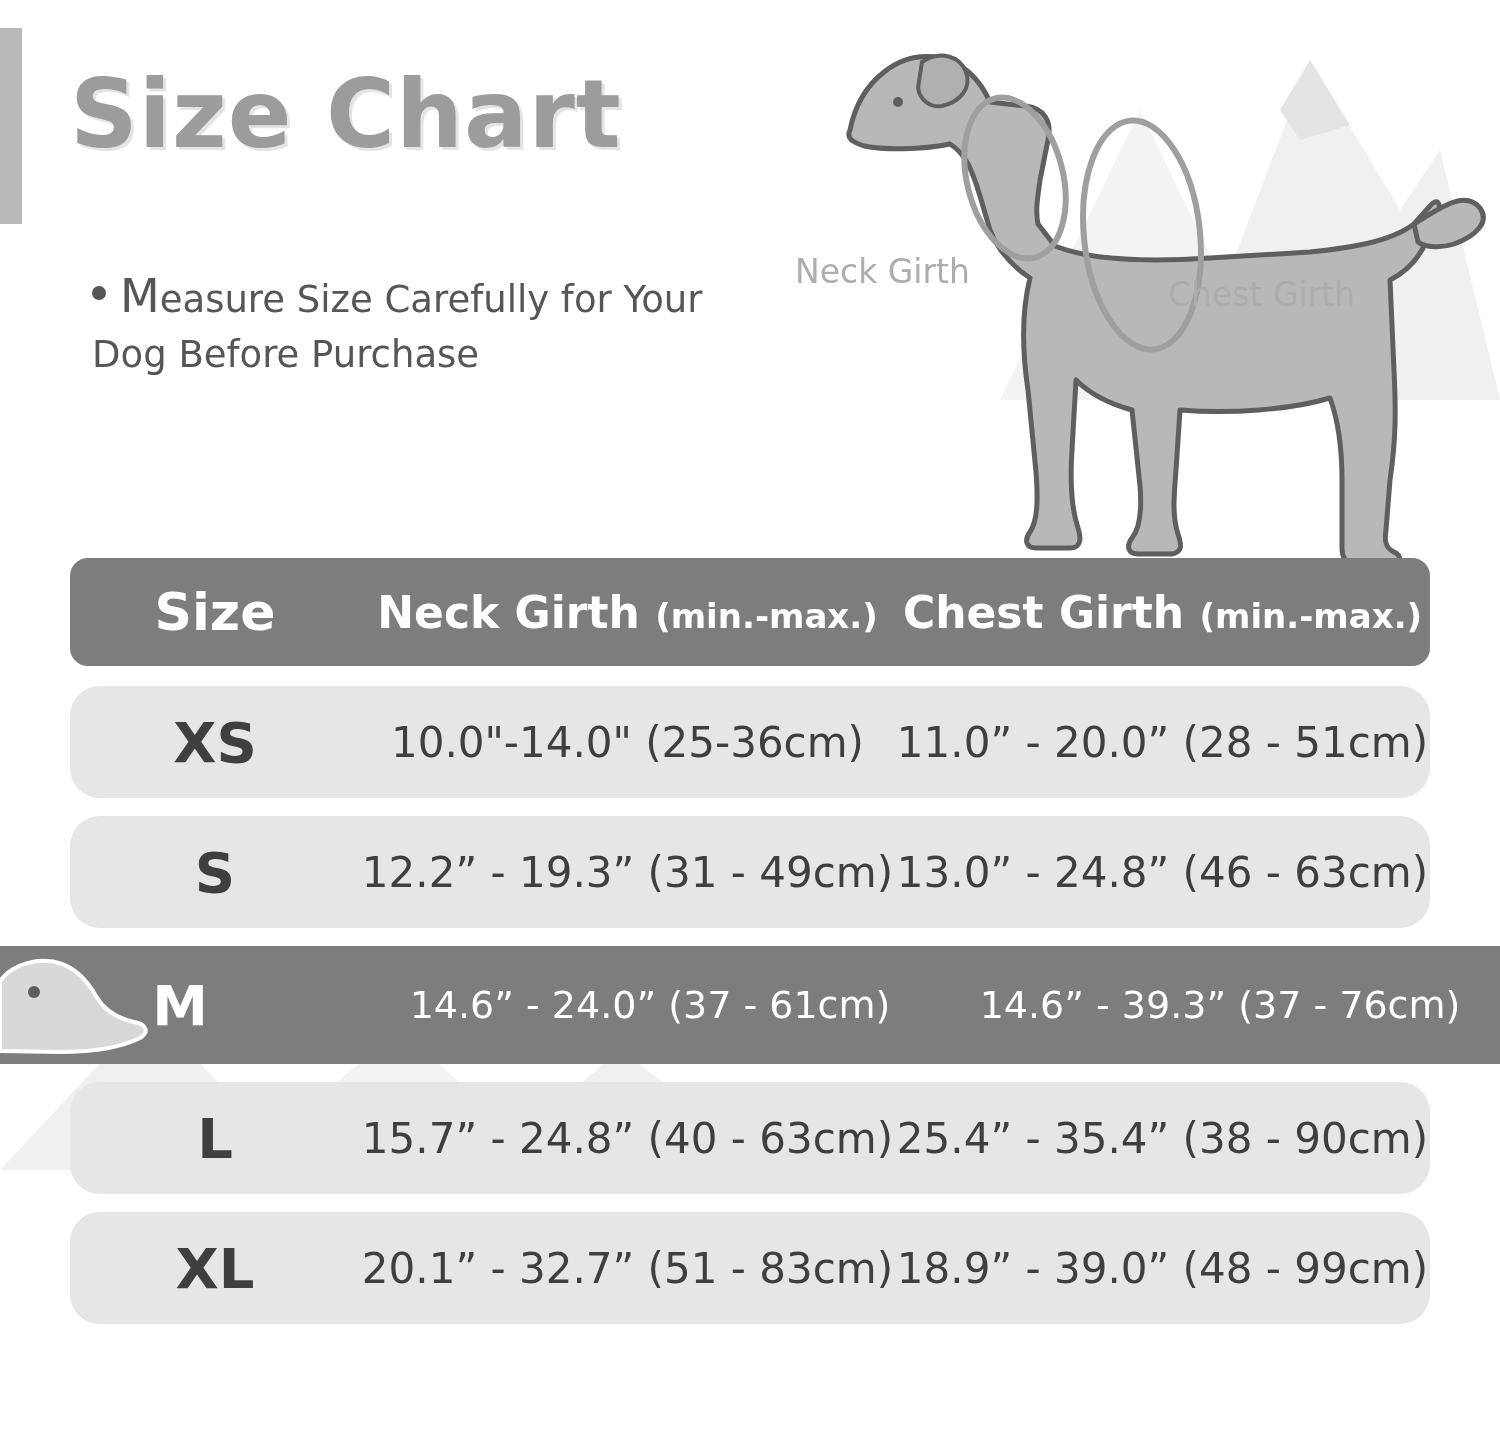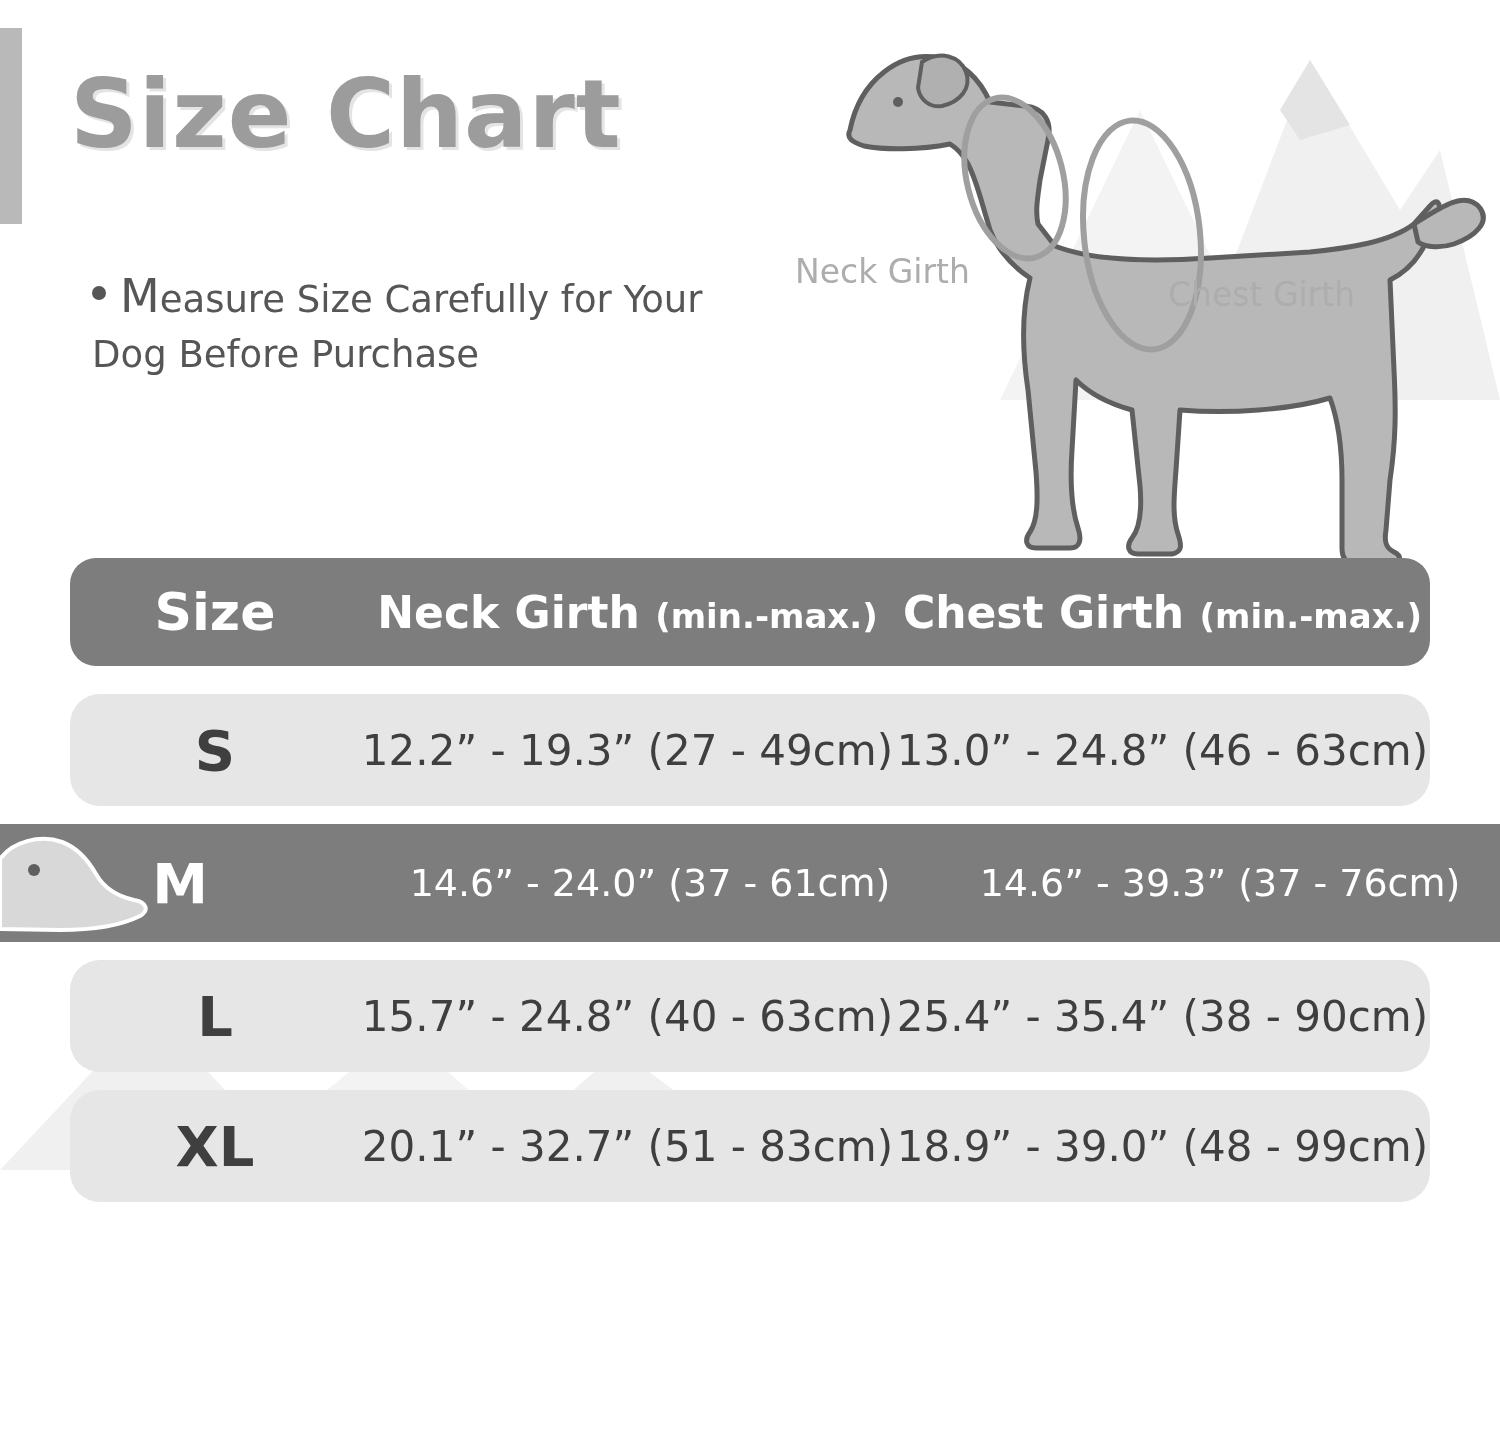--- a/index.html
+++ b/index.html
@@ -124,22 +124,22 @@
     align-items: center;
     box-sizing: border-box;
     margin: 0 70px 18px 70px;
     border-radius: 30px;
     height: 112px;
   }
   .row.header {
     background: #7d7d7d;
     color: #ffffff;
     height: 108px;
-    margin-bottom: 28px;
-    border-radius: 26px;
+    margin-bottom: 20px;
+    border-radius: 18px;
   }
   .row.plain {
     background: #e6e6e6;
     color: #3f3f3f;
   }
   .row.highlight {
     background: #7d7d7d;
     color: #ffffff;
     margin: 0 0 18px 0;
     border-radius: 0;
@@ -268,24 +268,29 @@
     <div class="cell-neck">
       <span>Neck Girth</span>
       <span class="unit">(min.-max.)</span>
     </div>
     <div class="cell-chest">
       <span>Chest Girth</span>
       <span class="unit">(min.-max.)</span>
     </div>
   </div>
 
+  <div class="row plain">
+    <div class="cell-size">XS</div>
+    <div class="cell-neck">10.0"-14.0" (25-36cm)</div>
+    <div class="cell-chest">11.0” - 20.0” (28 - 51cm)</div>
+  </div>
 
   <div class="row plain">
     <div class="cell-size">S</div>
-    <div class="cell-neck">12.2” - 19.3” (27 - 49cm)</div>
+    <div class="cell-neck">12.2” - 19.3” (31 - 49cm)</div>
     <div class="cell-chest">13.0” - 24.8” (46 - 63cm)</div>
   </div>
 
   <div class="row highlight">
     <svg class="row-dog" viewBox="0 0 150 100">
       <path d="M0,95 L0,25 C12,8 40,0 62,8 C78,14 88,26 96,40
                C104,54 116,62 134,66 C146,68 150,76 140,82
                C120,92 90,96 60,96 Z" fill="#d8d8d8" stroke="#ffffff" stroke-width="4"></path>
       <circle cx="34" cy="36" r="6" fill="#5f5f5f"></circle>
     </svg>

